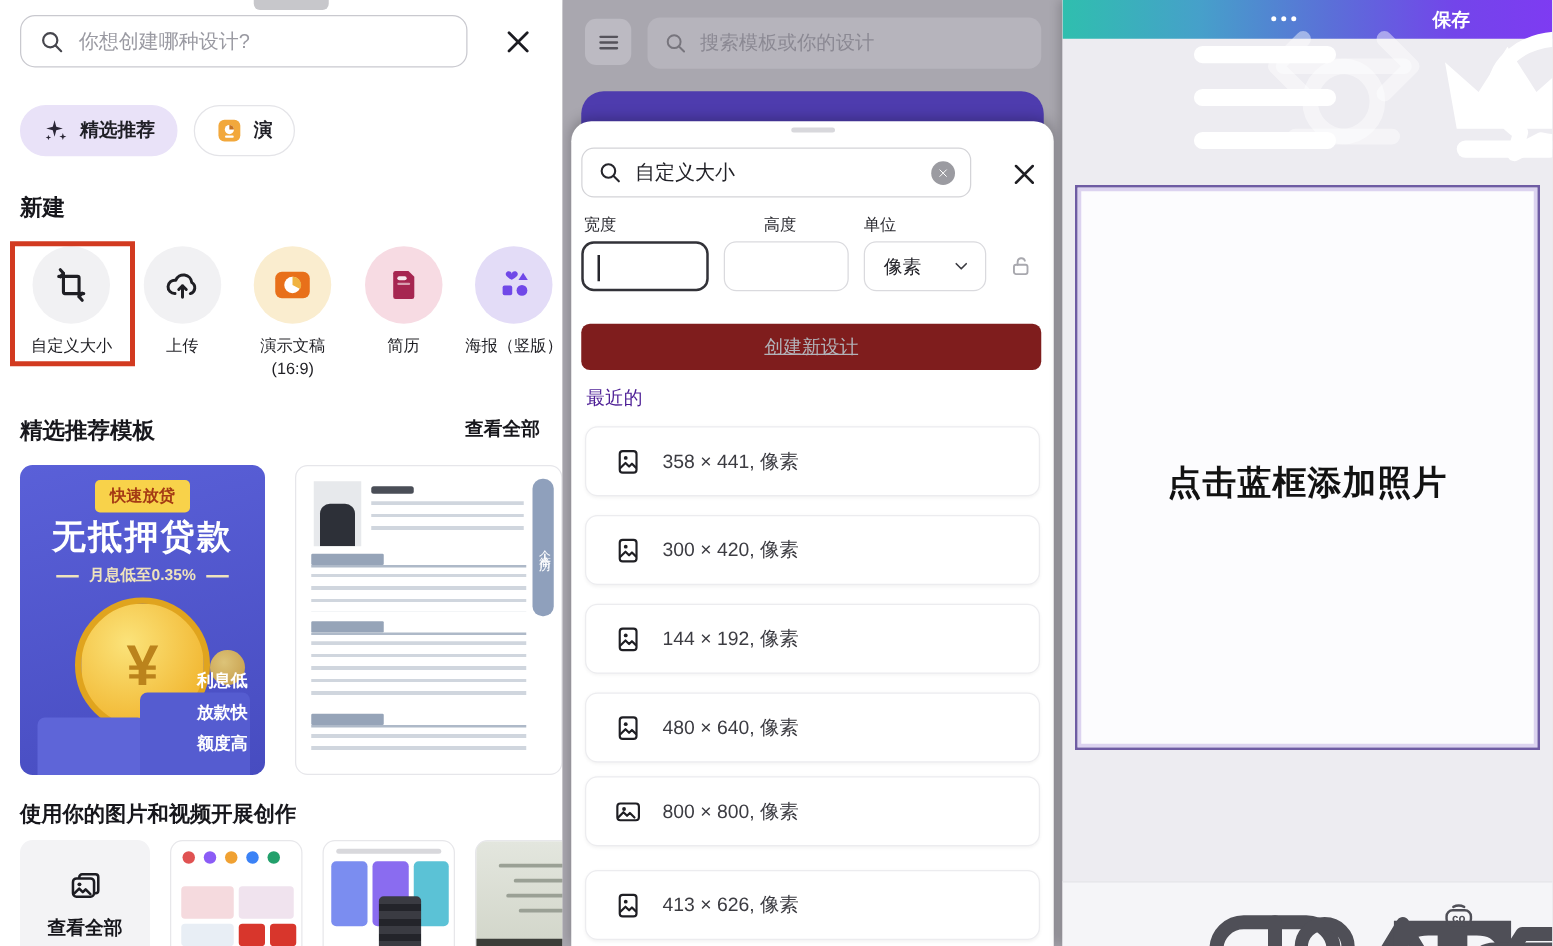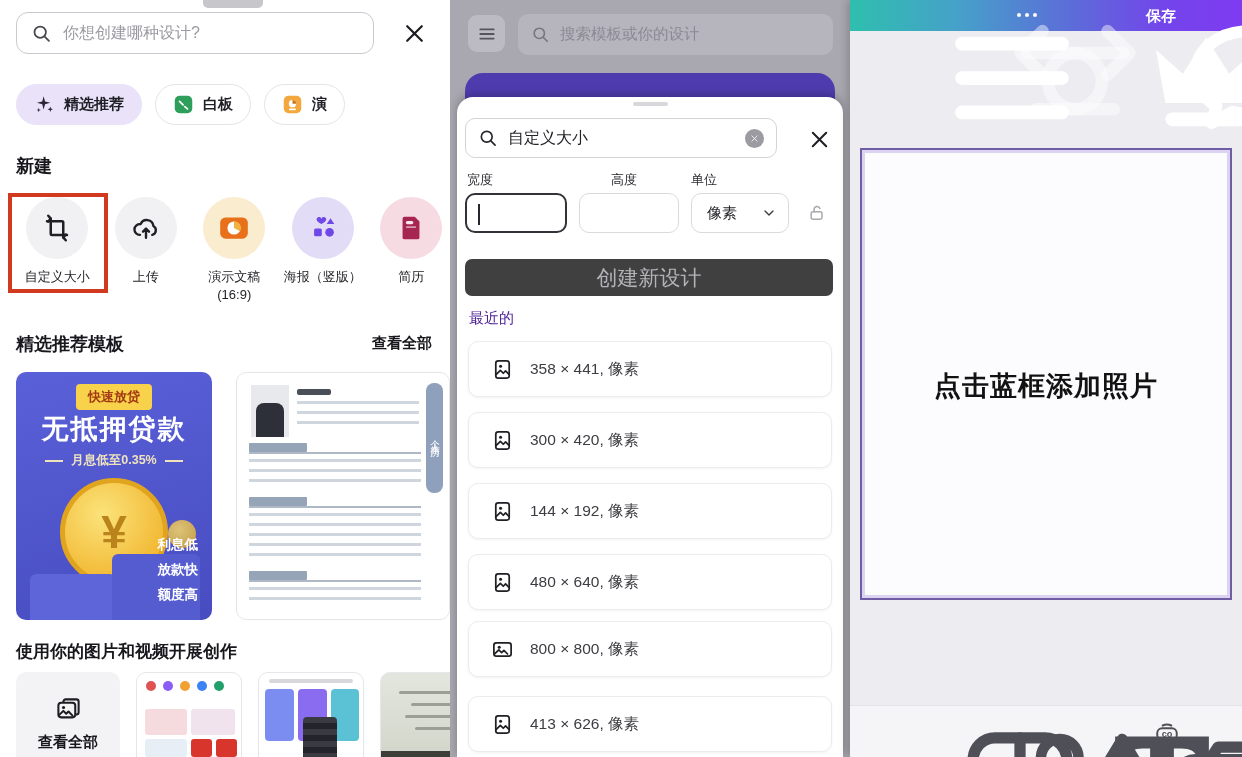--- a/index.html
+++ b/index.html
@@ -125,22 +125,22 @@
   .lw{left:10px;} .lh{left:122px;margin-left:32px;} .lu{left:234px;}
   .inp{position:absolute;top:96px;height:40px;border-radius:10px;background:#fff;box-sizing:border-box;}
   .inp-w{left:8px;width:102px;border:2px solid #323238;}
   .caret{position:absolute;left:11px;top:9px;width:1.5px;height:21px;background:#26262c;}
   .inp-h{left:122px;width:100px;border:1.5px solid #dadade;}
   .inp-u{left:234px;width:98px;border:1.5px solid #dadade;display:flex;align-items:center;justify-content:space-between;
          padding:0 11px 0 15px;cursor:pointer;}
   .inp-u span{font-size:15px;color:#222228;}
   .inp-u svg{width:16px;height:16px;color:#3a3a40;}
   .lock{position:absolute;left:350px;top:106px;width:20px;height:20px;color:#a8a8ae;cursor:pointer;}
-  .create-btn{position:absolute;left:8px;top:162px;width:368px;height:37px;background:#404040;border:none;border-radius:7px;
-              font-size:21px;color:#b2b2b8;font-family:inherit;cursor:default;}
+  .create-btn{position:absolute;left:8px;top:162px;width:368px;height:37px;background:#7f1d1d;border:none;border-radius:7px;
+              font-size:15px;color:#b2b2b8;font-family:inherit;cursor:default;text-decoration:underline;}
   .recent-title{position:absolute;left:12px;top:212px;font-size:15px;color:#4c1d95;}
   .size-card{position:absolute;left:11px;width:364px;height:56px;background:#fff;border:1px solid #ececef;border-radius:10px;
              box-shadow:0 1px 3px rgba(0,0,0,.05);display:flex;align-items:center;gap:16px;padding:0 0 0 22px;
              box-sizing:border-box;cursor:pointer;}
   .size-card svg{width:23px;height:23px;color:#1f1f24;flex:0 0 auto;}
   .size-card span{font-size:15.5px;color:#3c3c42;}
   .sc0{top:244px;} .sc1{top:315px;} .sc2{top:386px;} .sc3{top:457px;} .sc4{top:524px;} .sc5{top:599px;}
 
   
   .panel-right{position:absolute;left:850px;top:0;width:392px;height:757px;background:#edecf1;overflow:hidden;
@@ -269,27 +269,20 @@
 
     <div class="chips">
       <div class="chip active">
         <svg class="cicon" style="color:#2a2636">
             <use href="#i-spark"></use>
           </svg>
         <span>精选推荐</span>
       </div>
       <div class="chip">
         <svg class="cicon" viewBox="0 0 24 24">
-            <rect x="2" y="2" width="20" height="20" rx="5.5" fill="#2e9e5b"></rect>
-            <path d="M7.5 8.5l4 4M13.5 14.5l3 2.5" stroke="#fff" stroke-width="2" stroke-linecap="round"></path>
-          </svg>
-        <span>白板</span>
-      </div>
-      <div class="chip">
-        <svg class="cicon" viewBox="0 0 24 24">
             <rect x="2" y="2" width="20" height="20" rx="5.5" fill="#f2a83c"></rect>
             <circle cx="12" cy="11" r="4.2" fill="#fff"></circle>
             <path d="M12 11V6.8A4.2 4.2 0 0 1 16.2 11z" fill="#c8731f"></path>
             <path d="M9 17.5h6" stroke="#fff" stroke-width="2" stroke-linecap="round"></path>
           </svg>
         <span>演</span>
       </div>
     </div>
 
     <h2 class="lp-h2" style="top:154px">新建</h2>
@@ -315,39 +308,39 @@
         <div class="new-circle c-yellow">
           <svg viewBox="0 0 32 32" style="width:34px;height:34px">
               <rect x="3" y="6" width="26" height="20" rx="5" fill="#e8701a"></rect>
               <circle cx="16" cy="16" r="6.2" fill="#fff"></circle>
               <path d="M16 16V9.8A6.2 6.2 0 0 1 21.7 19z" fill="#f0b341"></path>
             </svg>
         </div>
         <div class="new-label"><span>演示文稿</span><br><span>(16:9)</span></div>
       </div>
       <div class="new-item">
+        <div class="new-circle c-pink">
+          <svg viewBox="0 0 32 32" style="width:30px;height:30px">
+              <path d="M9 4h11l5 5v17a2 2 0 0 1-2 2H9a2 2 0 0 1-2-2V6a2 2 0 0 1 2-2z" fill="#a62651"></path>
+              <rect x="10.5" y="8.5" width="8" height="3.4" rx="1.7" fill="#fff" opacity=".9"></rect>
+              <rect x="10.5" y="14" width="11" height="2" rx="1" fill="#fff" opacity=".55"></rect>
+            </svg>
+        </div>
+        <div class="new-label">简历</div>
+      </div>
+      <div class="new-item">
         <div class="new-circle c-lav">
           <svg viewBox="0 0 32 32" style="width:30px;height:30px" fill="#7048e8">
               <path d="M9.5 5.5c1.5-1.9 4.3-1.4 4.8.8.5-2.2 3.3-2.7 4.8-.8 1.2 1.7-.5 4-4.8 6.1-4.3-2.1-6-4.4-4.8-6.1z"></path>
               <path d="M24 5.5l4 6.2h-8z"></path>
               <rect x="6.5" y="16.5" width="8.2" height="8.2" rx="1.6"></rect>
               <circle cx="23" cy="20.6" r="4.6"></circle>
             </svg>
         </div>
         <div class="new-label">海报（竖版）</div>
-      </div>
-      <div class="new-item">
-        <div class="new-circle c-pink">
-          <svg viewBox="0 0 32 32" style="width:30px;height:30px">
-              <path d="M9 4h11l5 5v17a2 2 0 0 1-2 2H9a2 2 0 0 1-2-2V6a2 2 0 0 1 2-2z" fill="#a62651"></path>
-              <rect x="10.5" y="8.5" width="8" height="3.4" rx="1.7" fill="#fff" opacity=".9"></rect>
-              <rect x="10.5" y="14" width="11" height="2" rx="1" fill="#fff" opacity=".55"></rect>
-            </svg>
-        </div>
-        <div class="new-label">简历</div>
       </div>
     </div>
 
     <h2 class="lp-h2" style="top:332px">精选推荐模板</h2>
     <a class="tpl-link">查看全部</a>
 
     <div class="poster">
       <div class="badge">快速放贷</div>
       <div class="poster-title">无抵押贷款</div>
       <div class="poster-sub">

